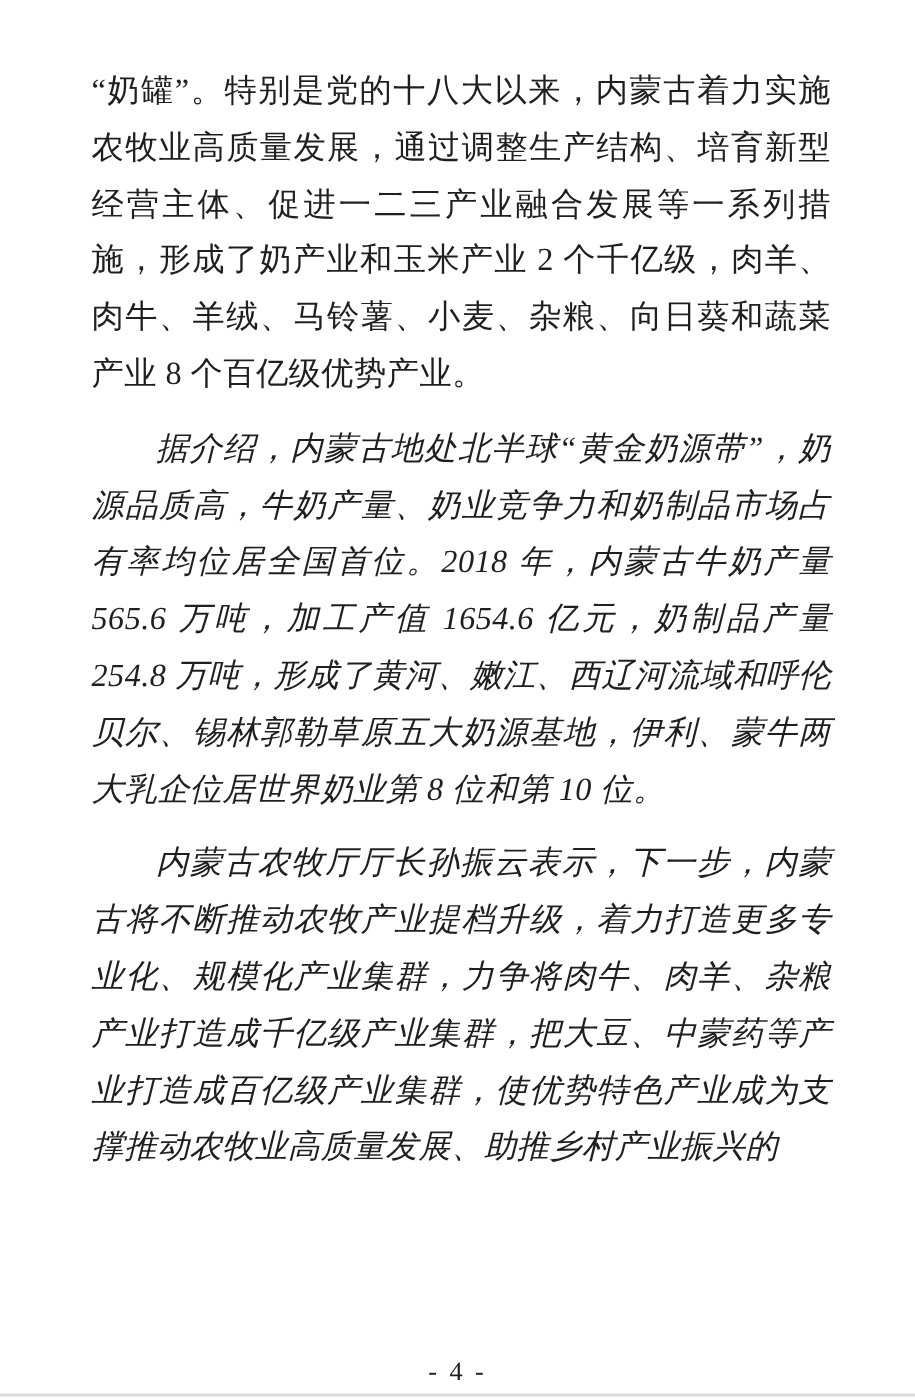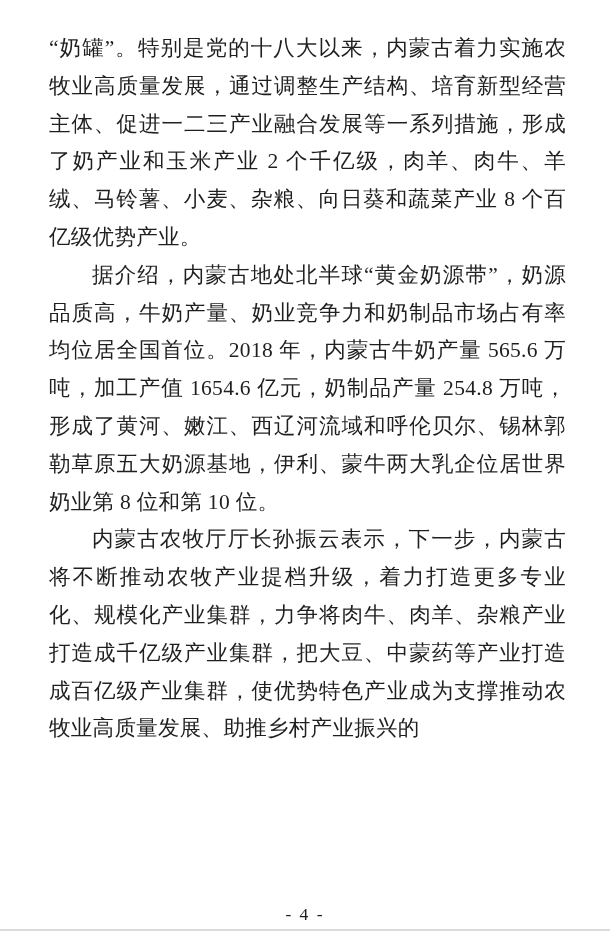--- a/index.html
+++ b/index.html
@@ -15,31 +15,32 @@
     overflow: hidden;
     font-family: "Liberation Serif", "DejaVu Serif", serif;
   }
   .content {
     position: absolute;
     top: 30px;
     left: 49px;
     width: 517px;
   }
   .para {
-    margin: 0;
+    margin: 12px;
     font-size: 21.5px;
     line-height: 37.8px;
     color: #1f1f1f;
     text-align: justify;
     text-justify: inter-character;
     letter-spacing: 0.3px;
     font-family: "Liberation Serif", "DejaVu Serif", serif;
   }
   .para.indent {
     text-indent: 2em;
+    font-style: italic;
   }
   .footer {
     position: absolute;
     bottom: 8px;
     left: 0;
     width: 100%;
     text-align: center;
     font-size: 17.5px;
     color: #1f1f1f;
     letter-spacing: 2px;

